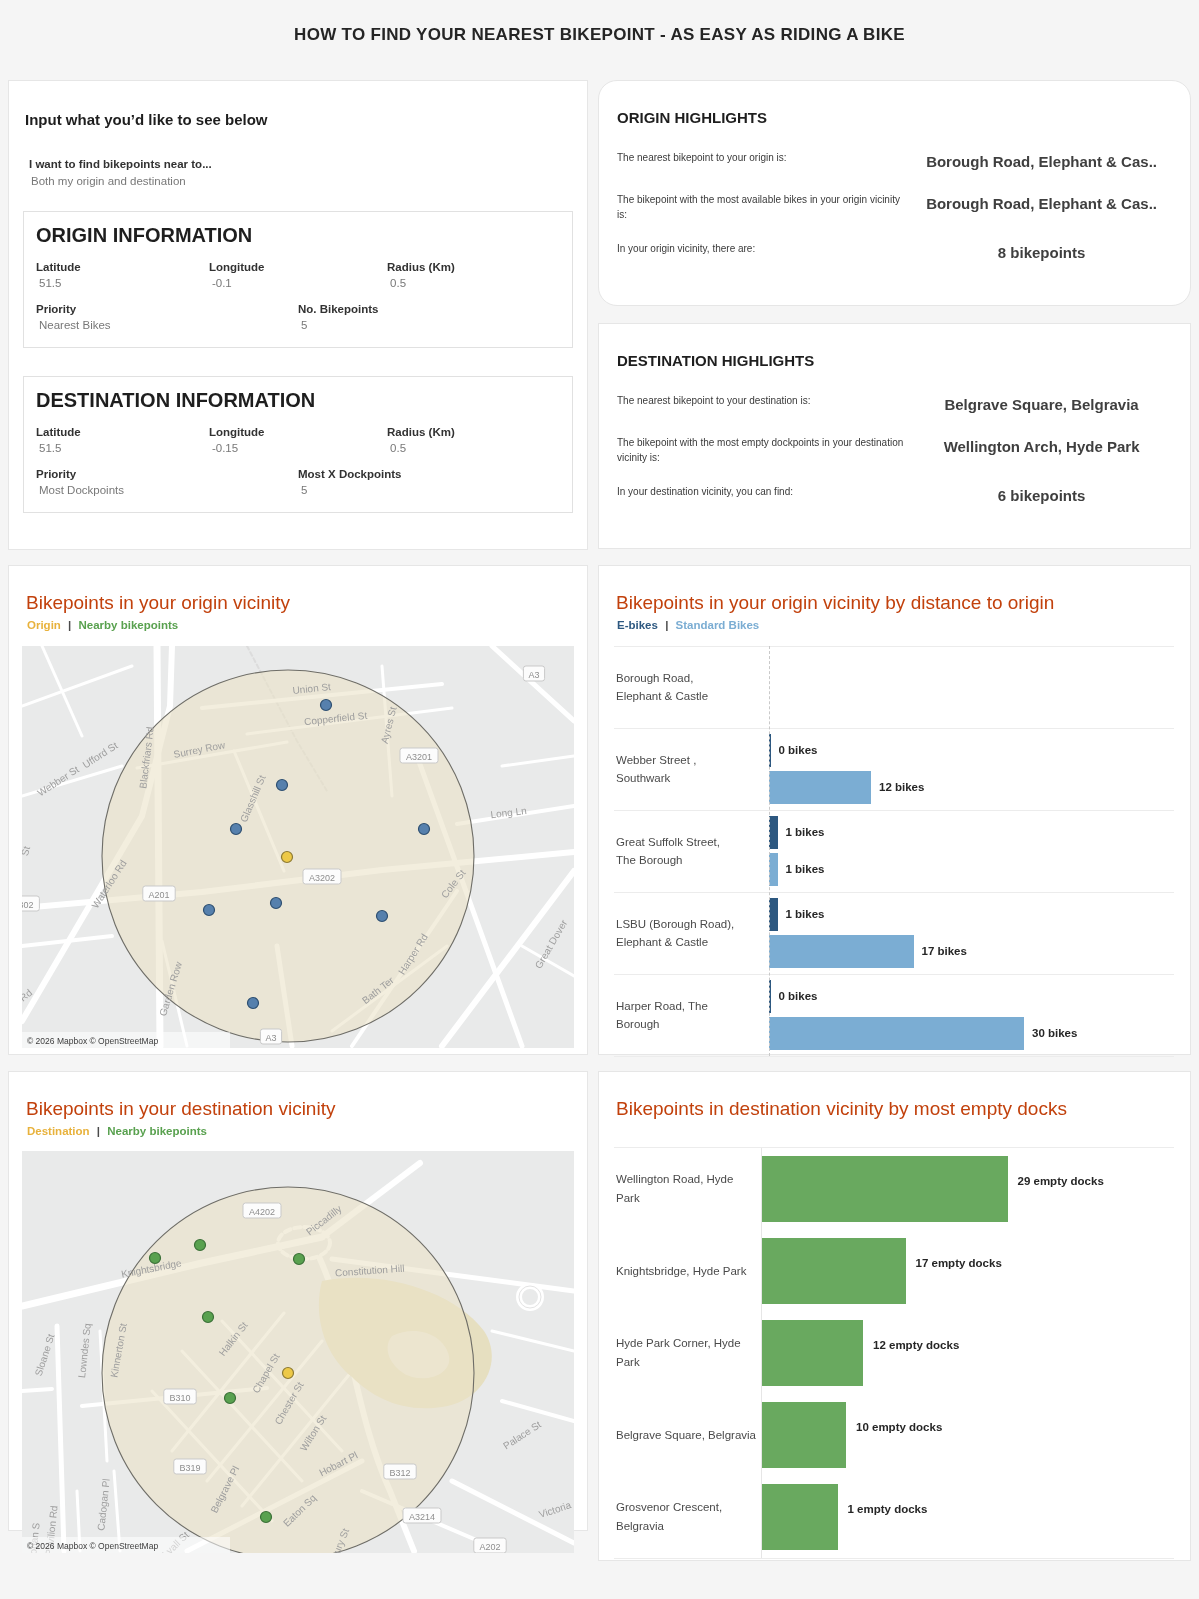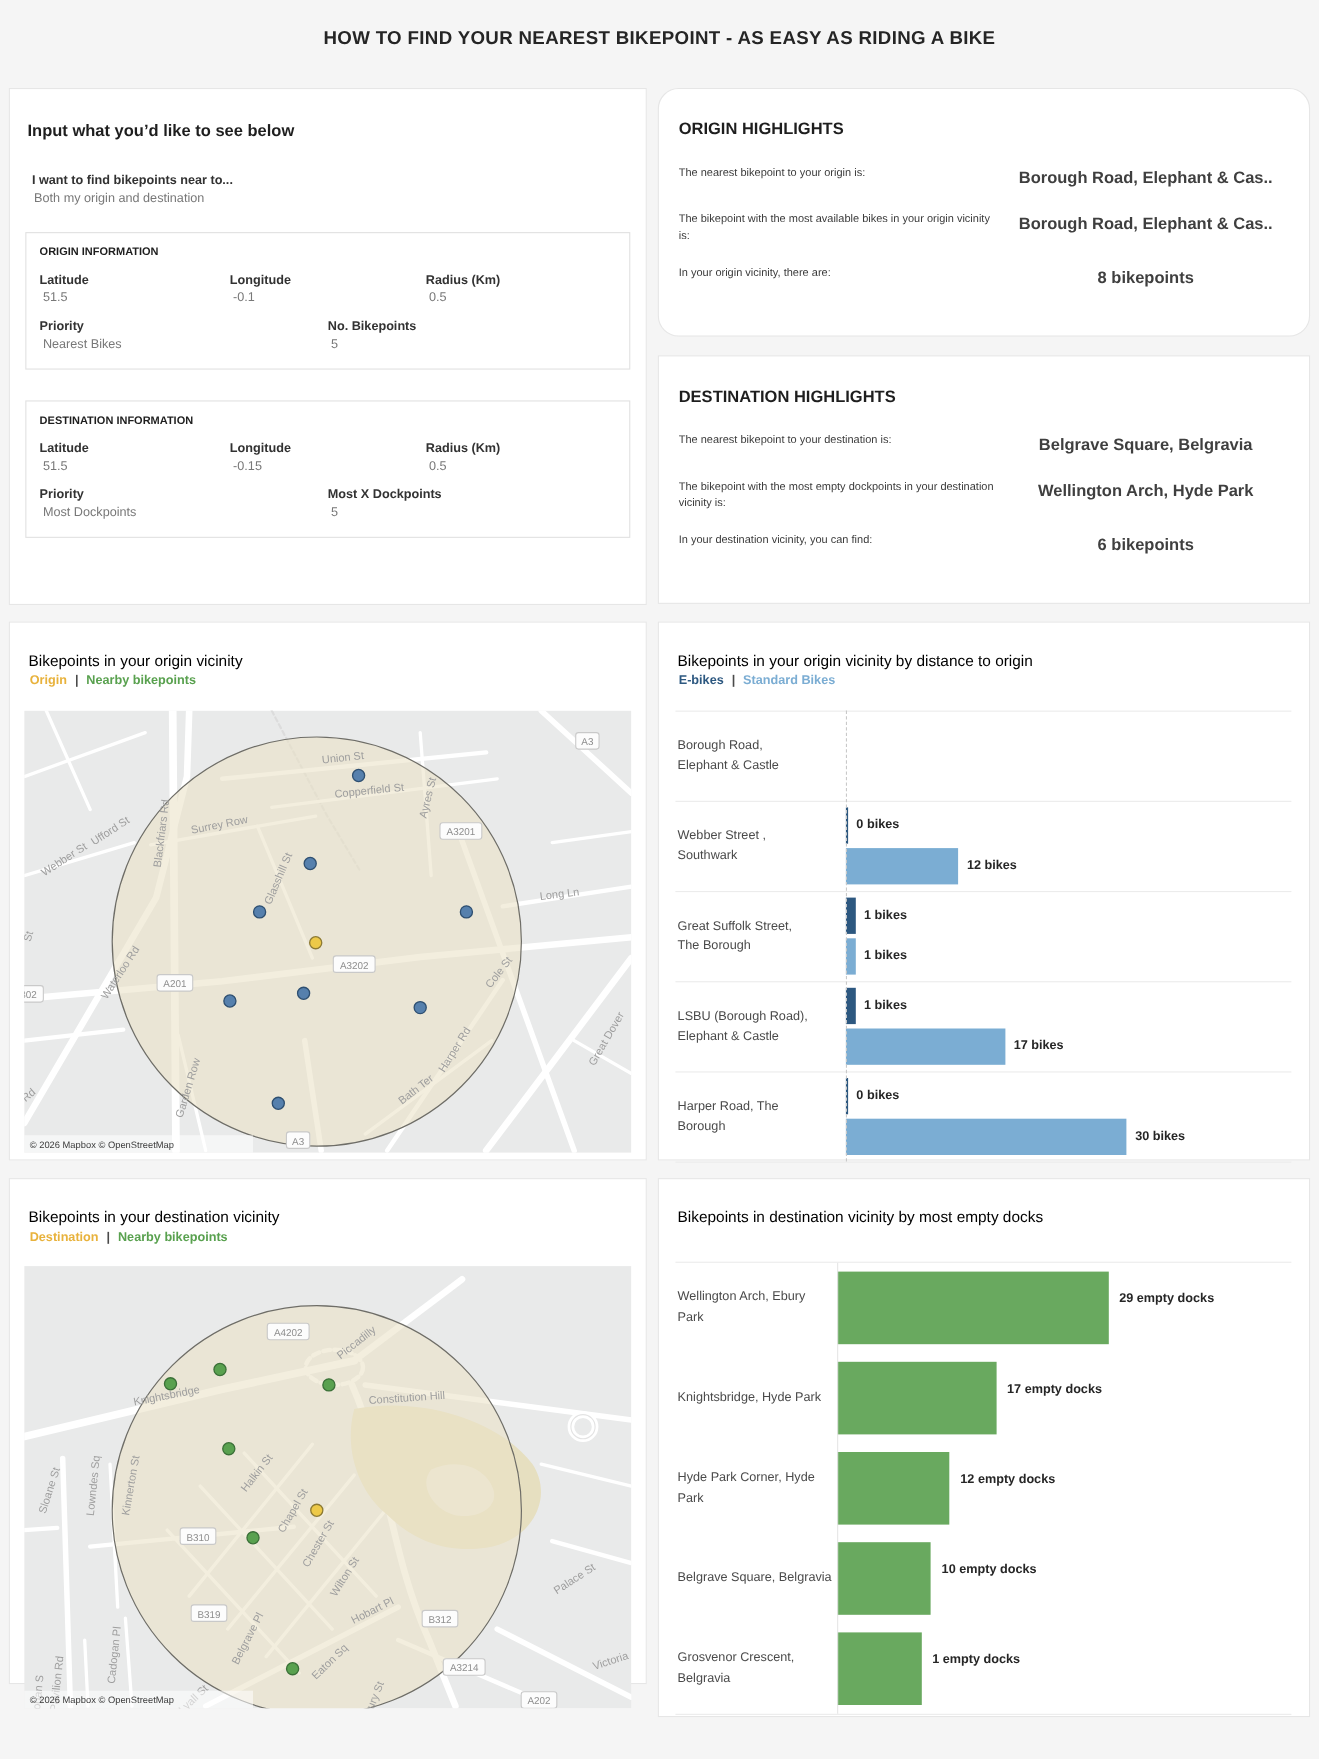--- a/index.html
+++ b/index.html
@@ -24,39 +24,39 @@
   #panel-dest-map{left:8px;top:1071px;width:580px;height:460px;}
   #panel-dest-chart{left:598px;top:1071px;width:593px;height:490px;}
 
   
   .input-heading{margin:30px 16px 0;font-size:15px;font-weight:bold;color:#1e1e1e;}
   .filter-block{margin:30px 20px 0;}
   .f-label{font-size:11.5px;font-weight:bold;color:#323232;}
   .f-value{font-size:11.5px;color:#787878;margin-top:5px;padding-left:2px;cursor:pointer;}
   .info-box{margin:24px 14px 0;border:1px solid #e1e1e1;padding:12px 12px 14px;}
   .info-box + .info-box{margin-top:28px;}
-  .box-heading{font-size:10px;font-weight:bold;color:#1e1e1e;margin-bottom:14px;}
+  .box-heading{font-size:20px;font-weight:bold;color:#1e1e1e;margin-bottom:14px;}
   .fields-row{display:flex;margin-bottom:14px;}
   .fields-row:last-child{margin-bottom:2px;}
   .row3 .field:nth-child(1){width:33%;}
   .row3 .field:nth-child(2){width:34%;}
   .row3 .field:nth-child(3){width:33%;}
   .row2 .field{width:50%;}
   .fld-label{font-size:11.5px;font-weight:bold;color:#323232;}
   .fld-value{font-size:11.5px;color:#787878;margin-top:4px;padding-left:3px;}
 
   
   .hl-panel{padding:28px 18px 0;}
   .hl-heading{font-size:15px;font-weight:bold;color:#1e1e1e;margin-bottom:24px;}
   .hl-row{display:flex;margin-bottom:19px;}
   .hl-label{width:53%;font-size:10px;color:#3a3a3a;line-height:1.5;}
   .hl-value{width:47%;font-size:15px;font-weight:bold;color:#3f3f3f;text-align:center;padding-top:1px;line-height:1.45;}
 
   
-  .viz-title{margin:26px 0 0 17px;font-size:14px;color:#000000;}
+  .viz-title{margin:26px 0 0 17px;font-size:19px;color:#c2410c;}
   .viz-legend{margin:5px 0 0 18px;font-size:11.5px;font-weight:bold;}
   .leg-sep{color:#4a4a4a;margin:0 4px;font-weight:bold;}
 
   
   svg.map{position:absolute;left:13px;top:80px;}
   svg.map text{font-family:"Liberation Sans","DejaVu Sans",sans-serif;}
 
   
   .chart-rows{position:absolute;left:15px;right:16px;top:80px;border-bottom:1px solid #ececec;}
   .crow{position:relative;height:81px;border-top:1px solid #ececec;}
@@ -439,21 +439,21 @@
       </g>
   </svg>
 </div>
 
 <div class="panel" id="panel-dest-chart">
   <div class="viz-title">Bikepoints in destination vicinity by most empty docks</div>
   <div class="chart-rows dest" id="dest-chart-rows">
       <div class="vline"></div>
       <div class="crow">
         <div class="crow-label">
-          <span>Wellington Arch, Ebury</span>
+          <span>Wellington Road, Hyde</span>
           <span>Park</span>
         </div>
         <div class="crow-bars">
           <div class="bar" style="background: rgb(105, 169, 95); width: 246.5px;"></div>
           <div class="bar-value" style="left: 256.5px;">29 empty docks</div>
         </div>
       </div>
       <div class="crow">
         <div class="crow-label">
           <span>Knightsbridge, Hyde Park</span>

